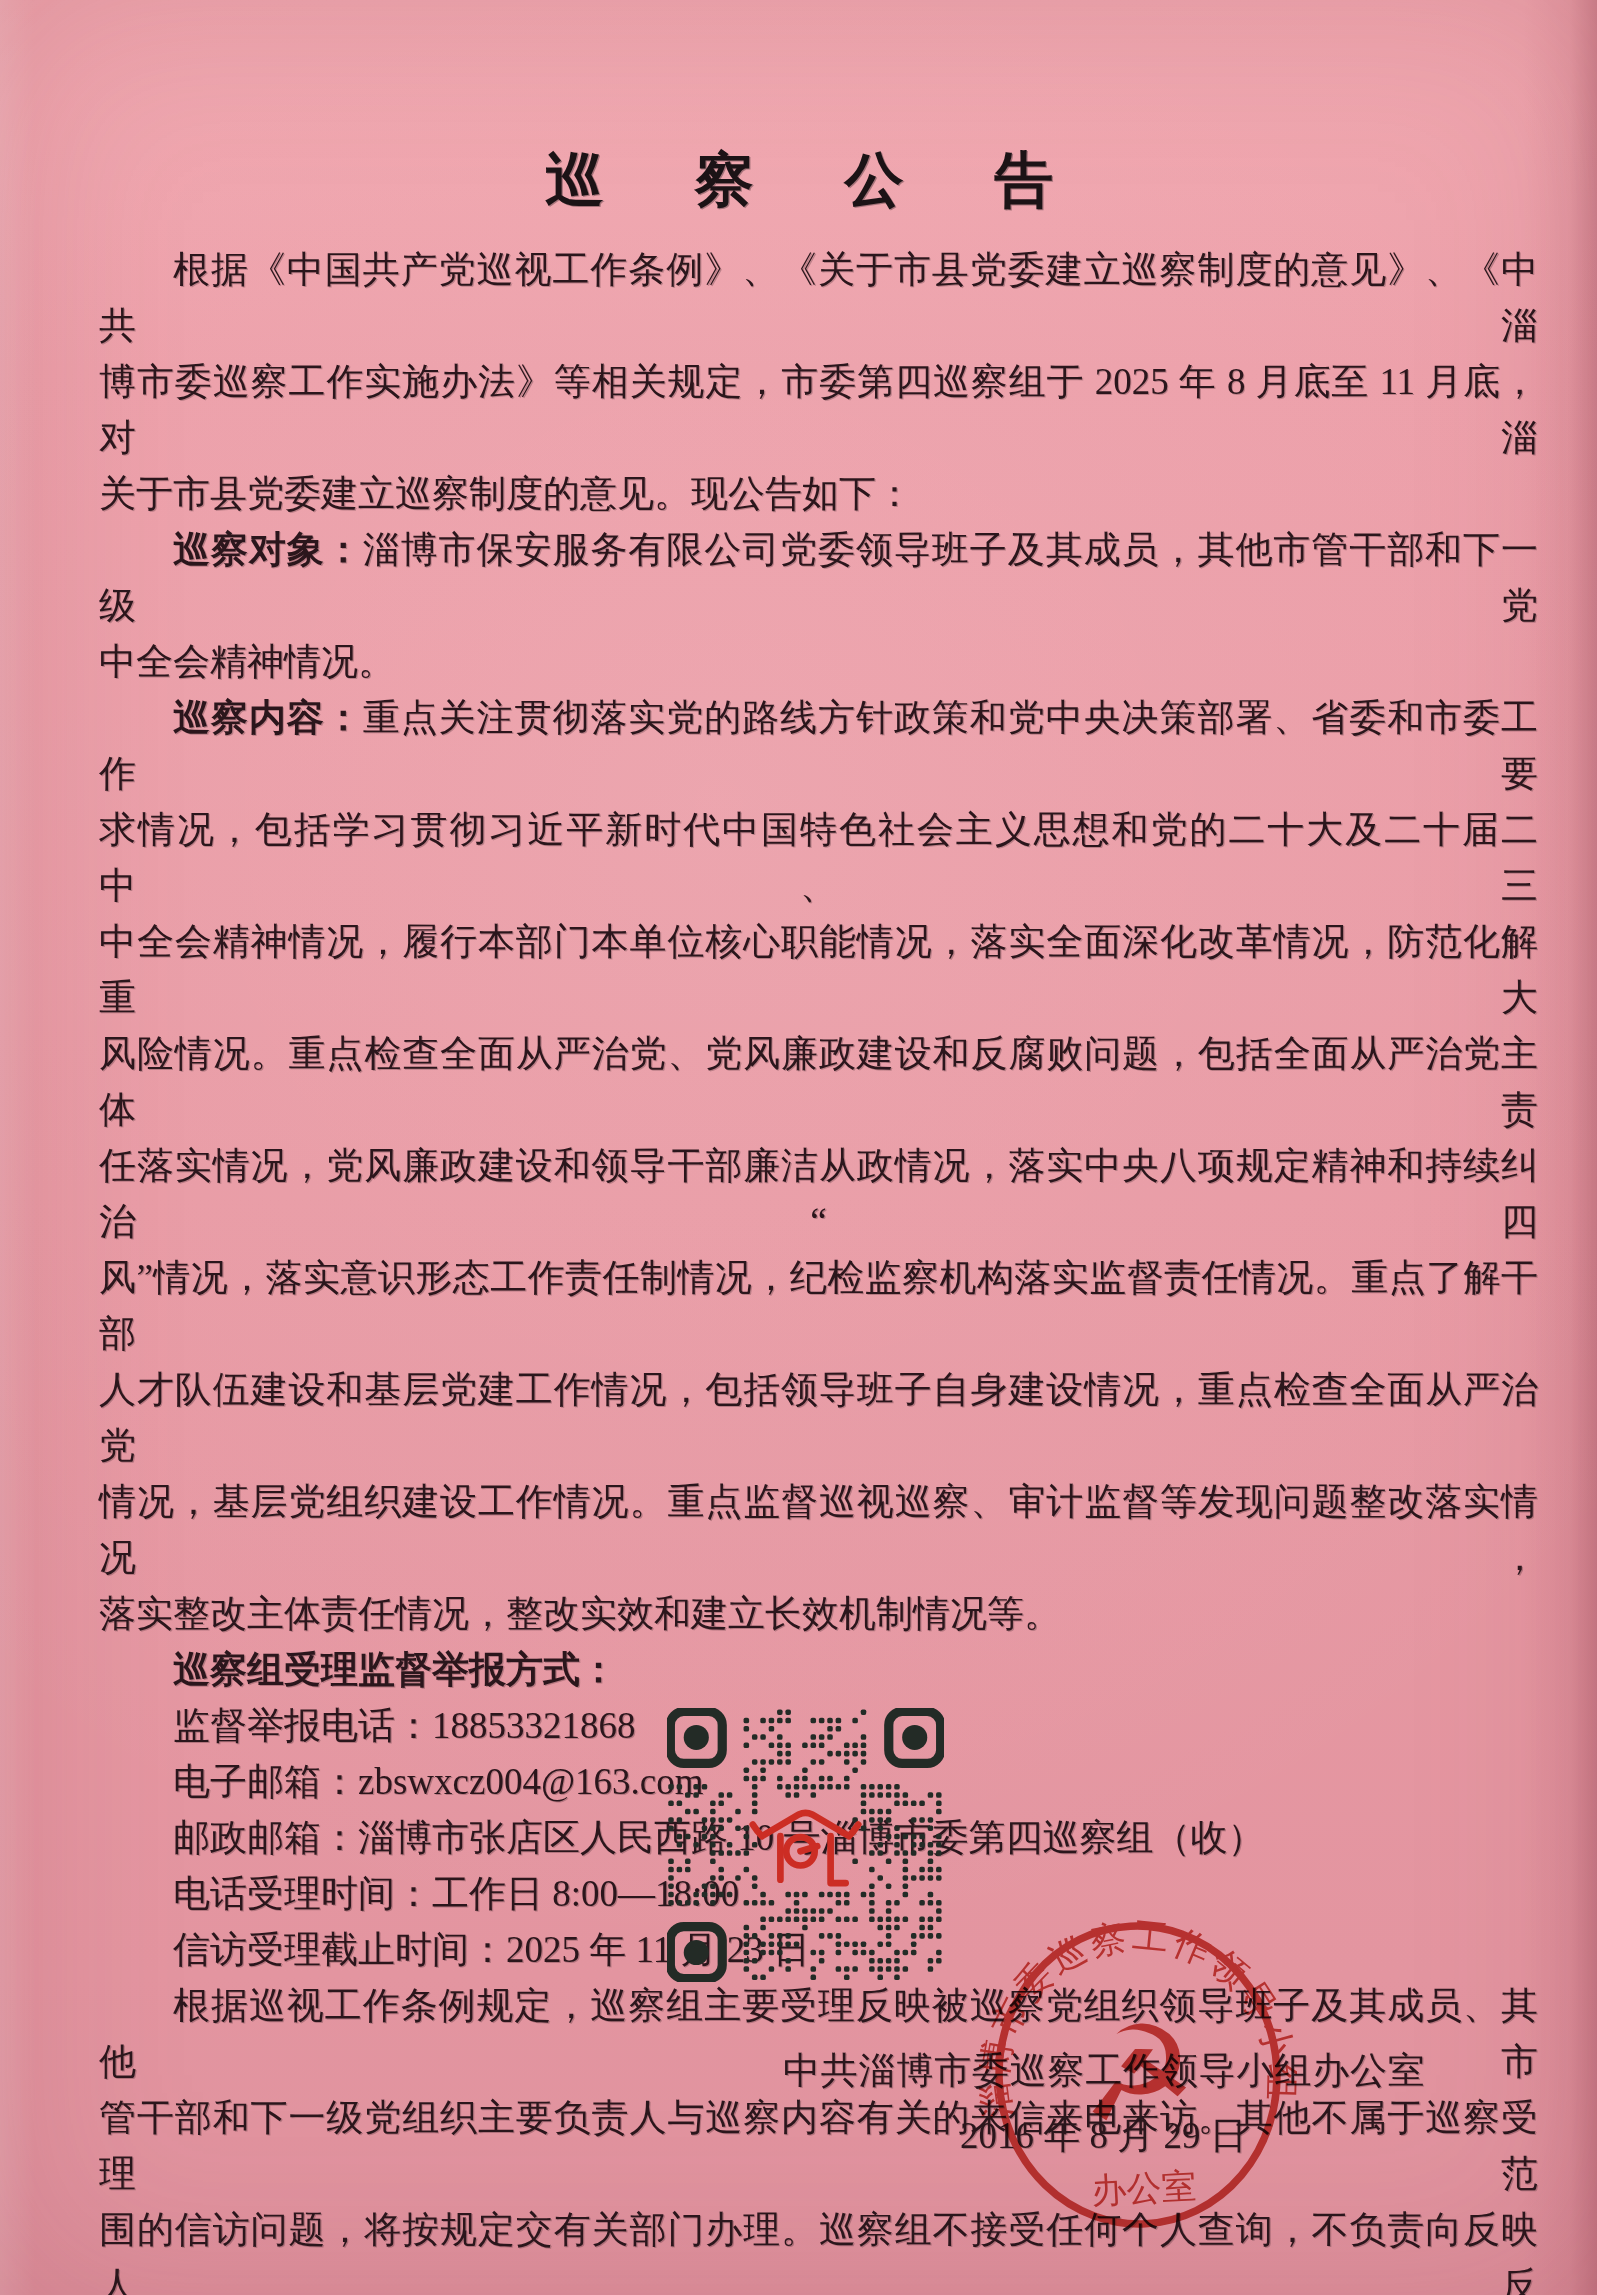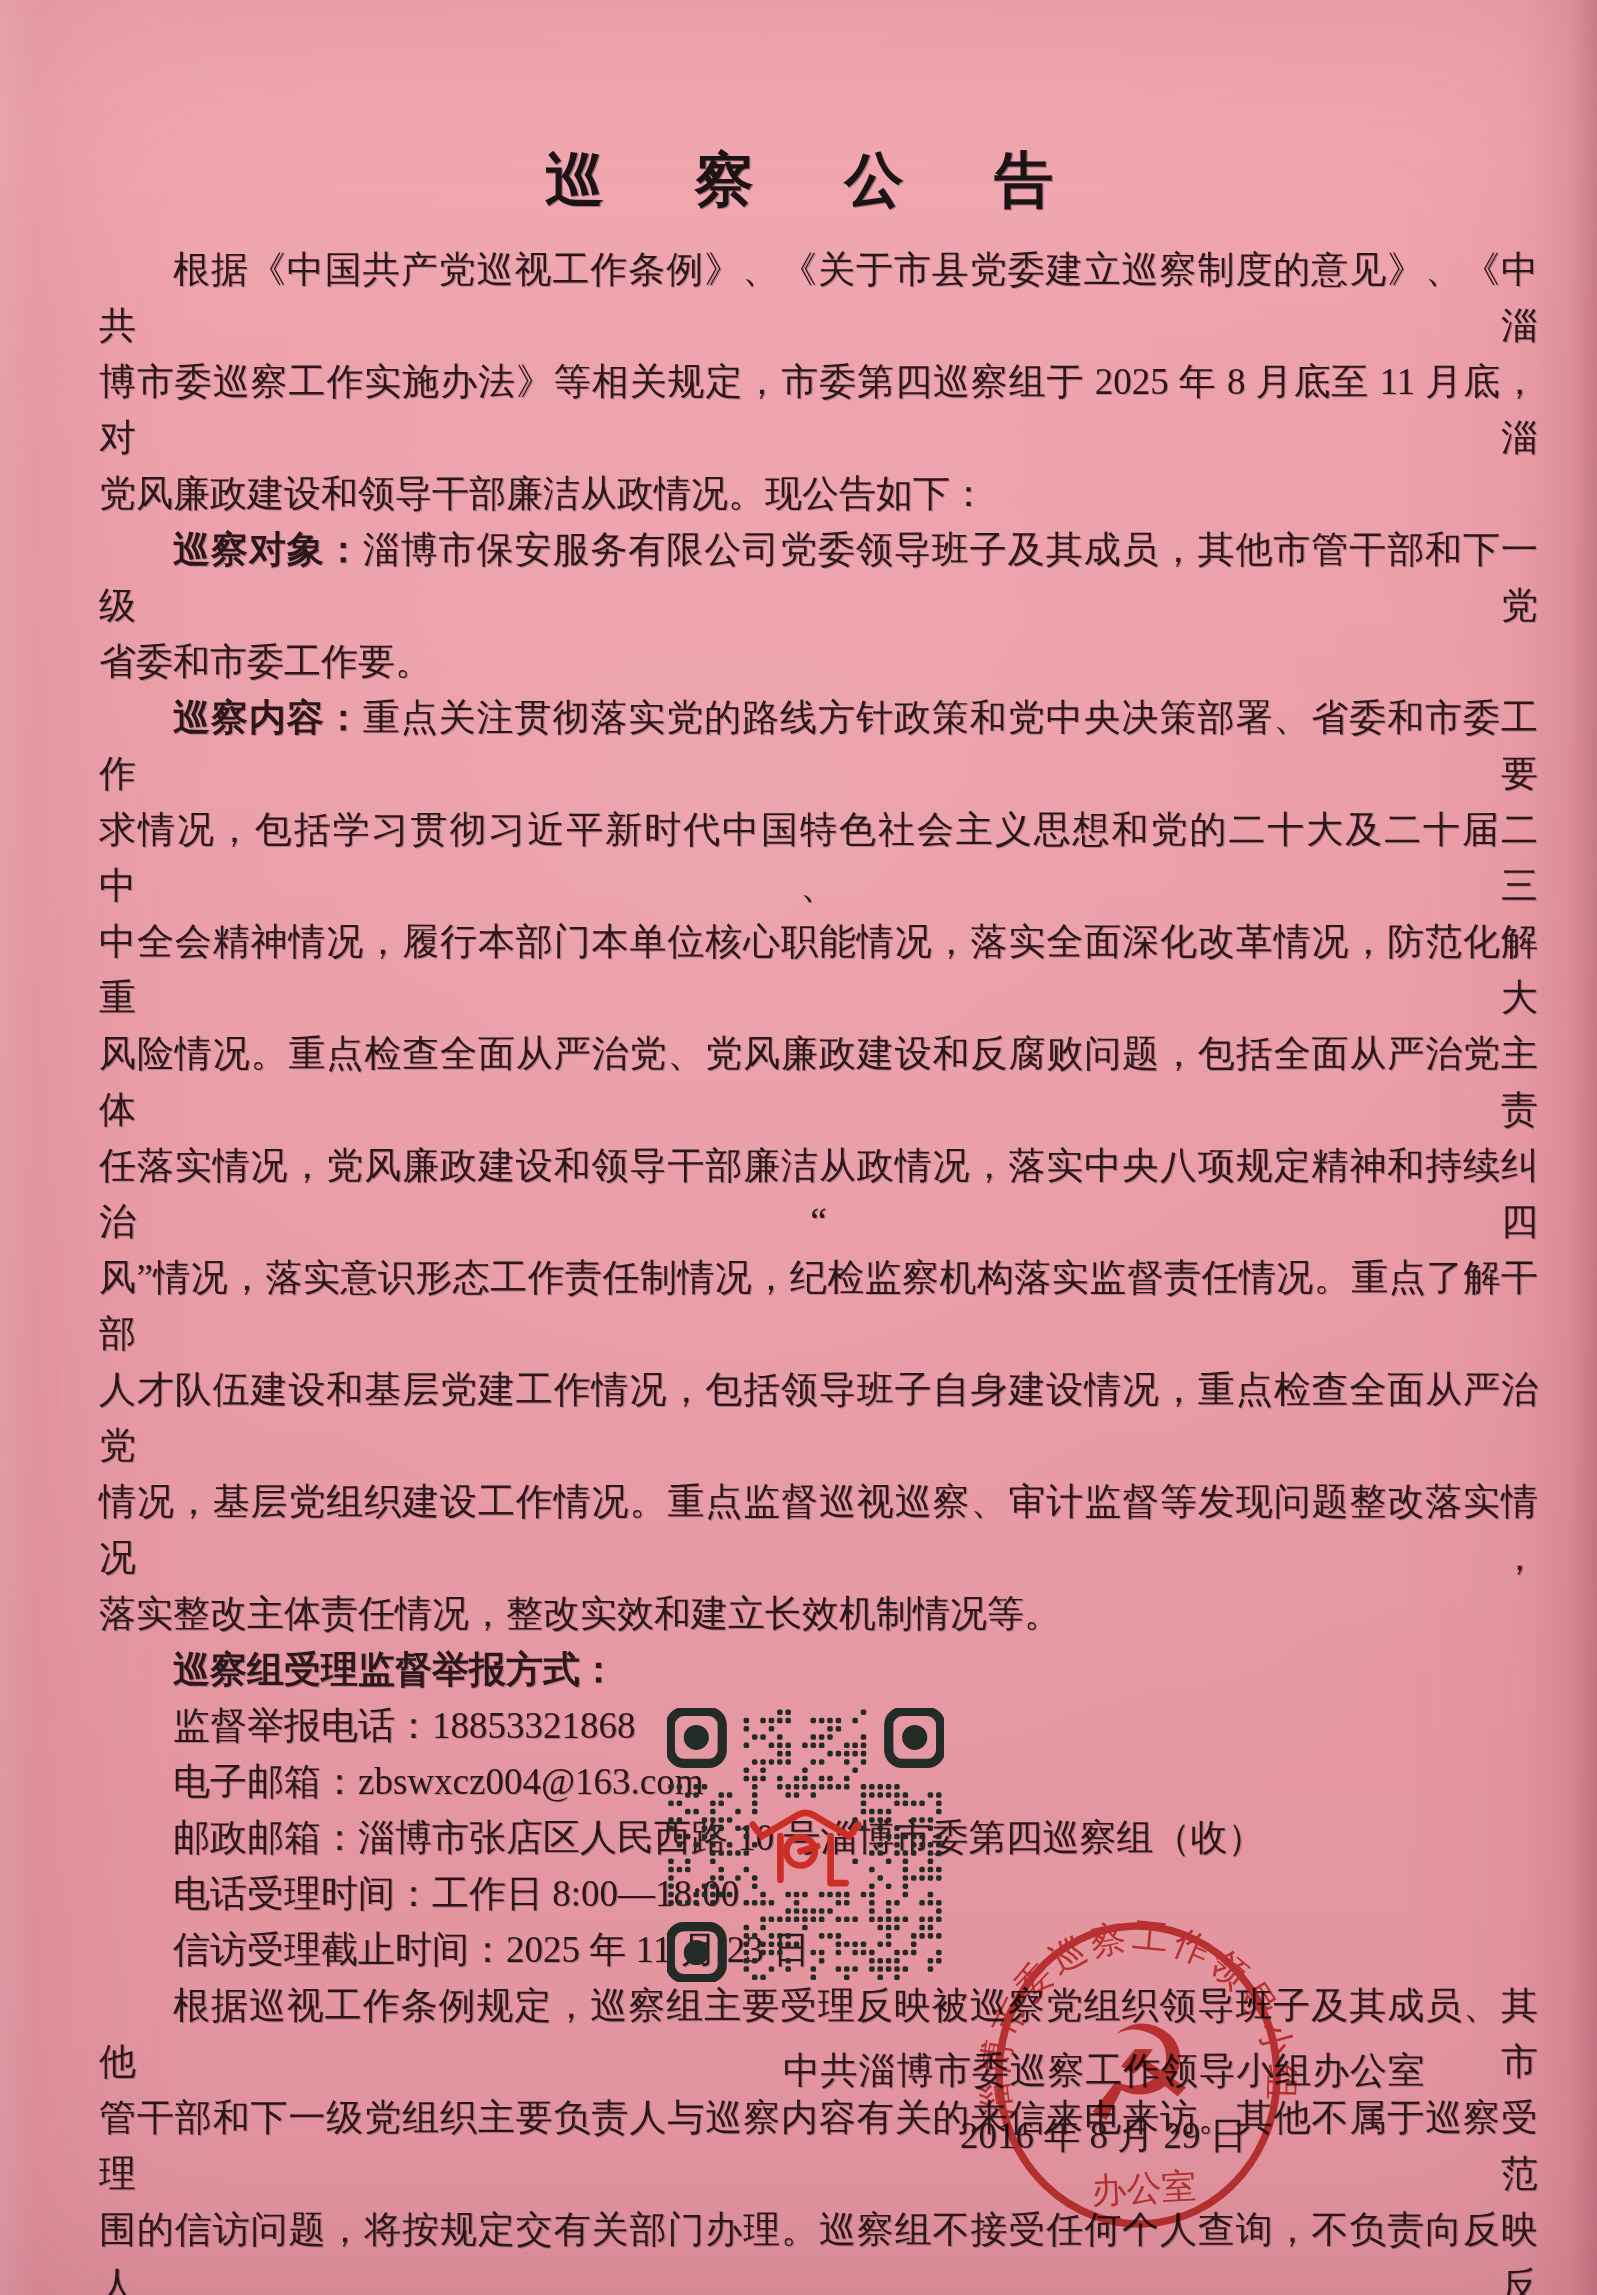--- a/index.html
+++ b/index.html
@@ -51,23 +51,23 @@
 </head>
 <body>
 
 <div class="page">
 
   <div class="title">巡 察 公 告</div>
 
   <div class="body-lines" id="body-lines">
       <div class="ln ind just">根据《中国共产党巡视工作条例》、《关于市县党委建立巡察制度的意见》、《中共淄</div>
       <div class="ln just">博市委巡察工作实施办法》等相关规定，市委第四巡察组于 2025 年 8 月底至 11 月底，对淄</div>
-      <div class="ln">党风廉政建设和领导干部廉洁从政情况。现公告如下：</div>
+      <div class="ln">关于市县党委建立巡察制度的意见。现公告如下：</div>
       <div class="ln ind just"><b>巡察对象：</b>淄博市保安服务有限公司党委领导班子及其成员，其他市管干部和下一级党</div>
-      <div class="ln">省委和市委工作要。</div>
+      <div class="ln">中全会精神情况。</div>
       <div class="ln ind just"><b>巡察内容：</b>重点关注贯彻落实党的路线方针政策和党中央决策部署、省委和市委工作要</div>
       <div class="ln just">求情况，包括学习贯彻习近平新时代中国特色社会主义思想和党的二十大及二十届二中、三</div>
       <div class="ln just">中全会精神情况，履行本部门本单位核心职能情况，落实全面深化改革情况，防范化解重大</div>
       <div class="ln just">风险情况。重点检查全面从严治党、党风廉政建设和反腐败问题，包括全面从严治党主体责</div>
       <div class="ln just">任落实情况，党风廉政建设和领导干部廉洁从政情况，落实中央八项规定精神和持续纠治“四</div>
       <div class="ln just">风”情况，落实意识形态工作责任制情况，纪检监察机构落实监督责任情况。重点了解干部</div>
       <div class="ln just">人才队伍建设和基层党建工作情况，包括领导班子自身建设情况，重点检查全面从严治党</div>
       <div class="ln just">情况，基层党组织建设工作情况。重点监督巡视巡察、审计监督等发现问题整改落实情况，</div>
       <div class="ln">落实整改主体责任情况，整改实效和建立长效机制情况等。</div>
       <div class="ln ind"><b>巡察组受理监督举报方式：</b></div>

